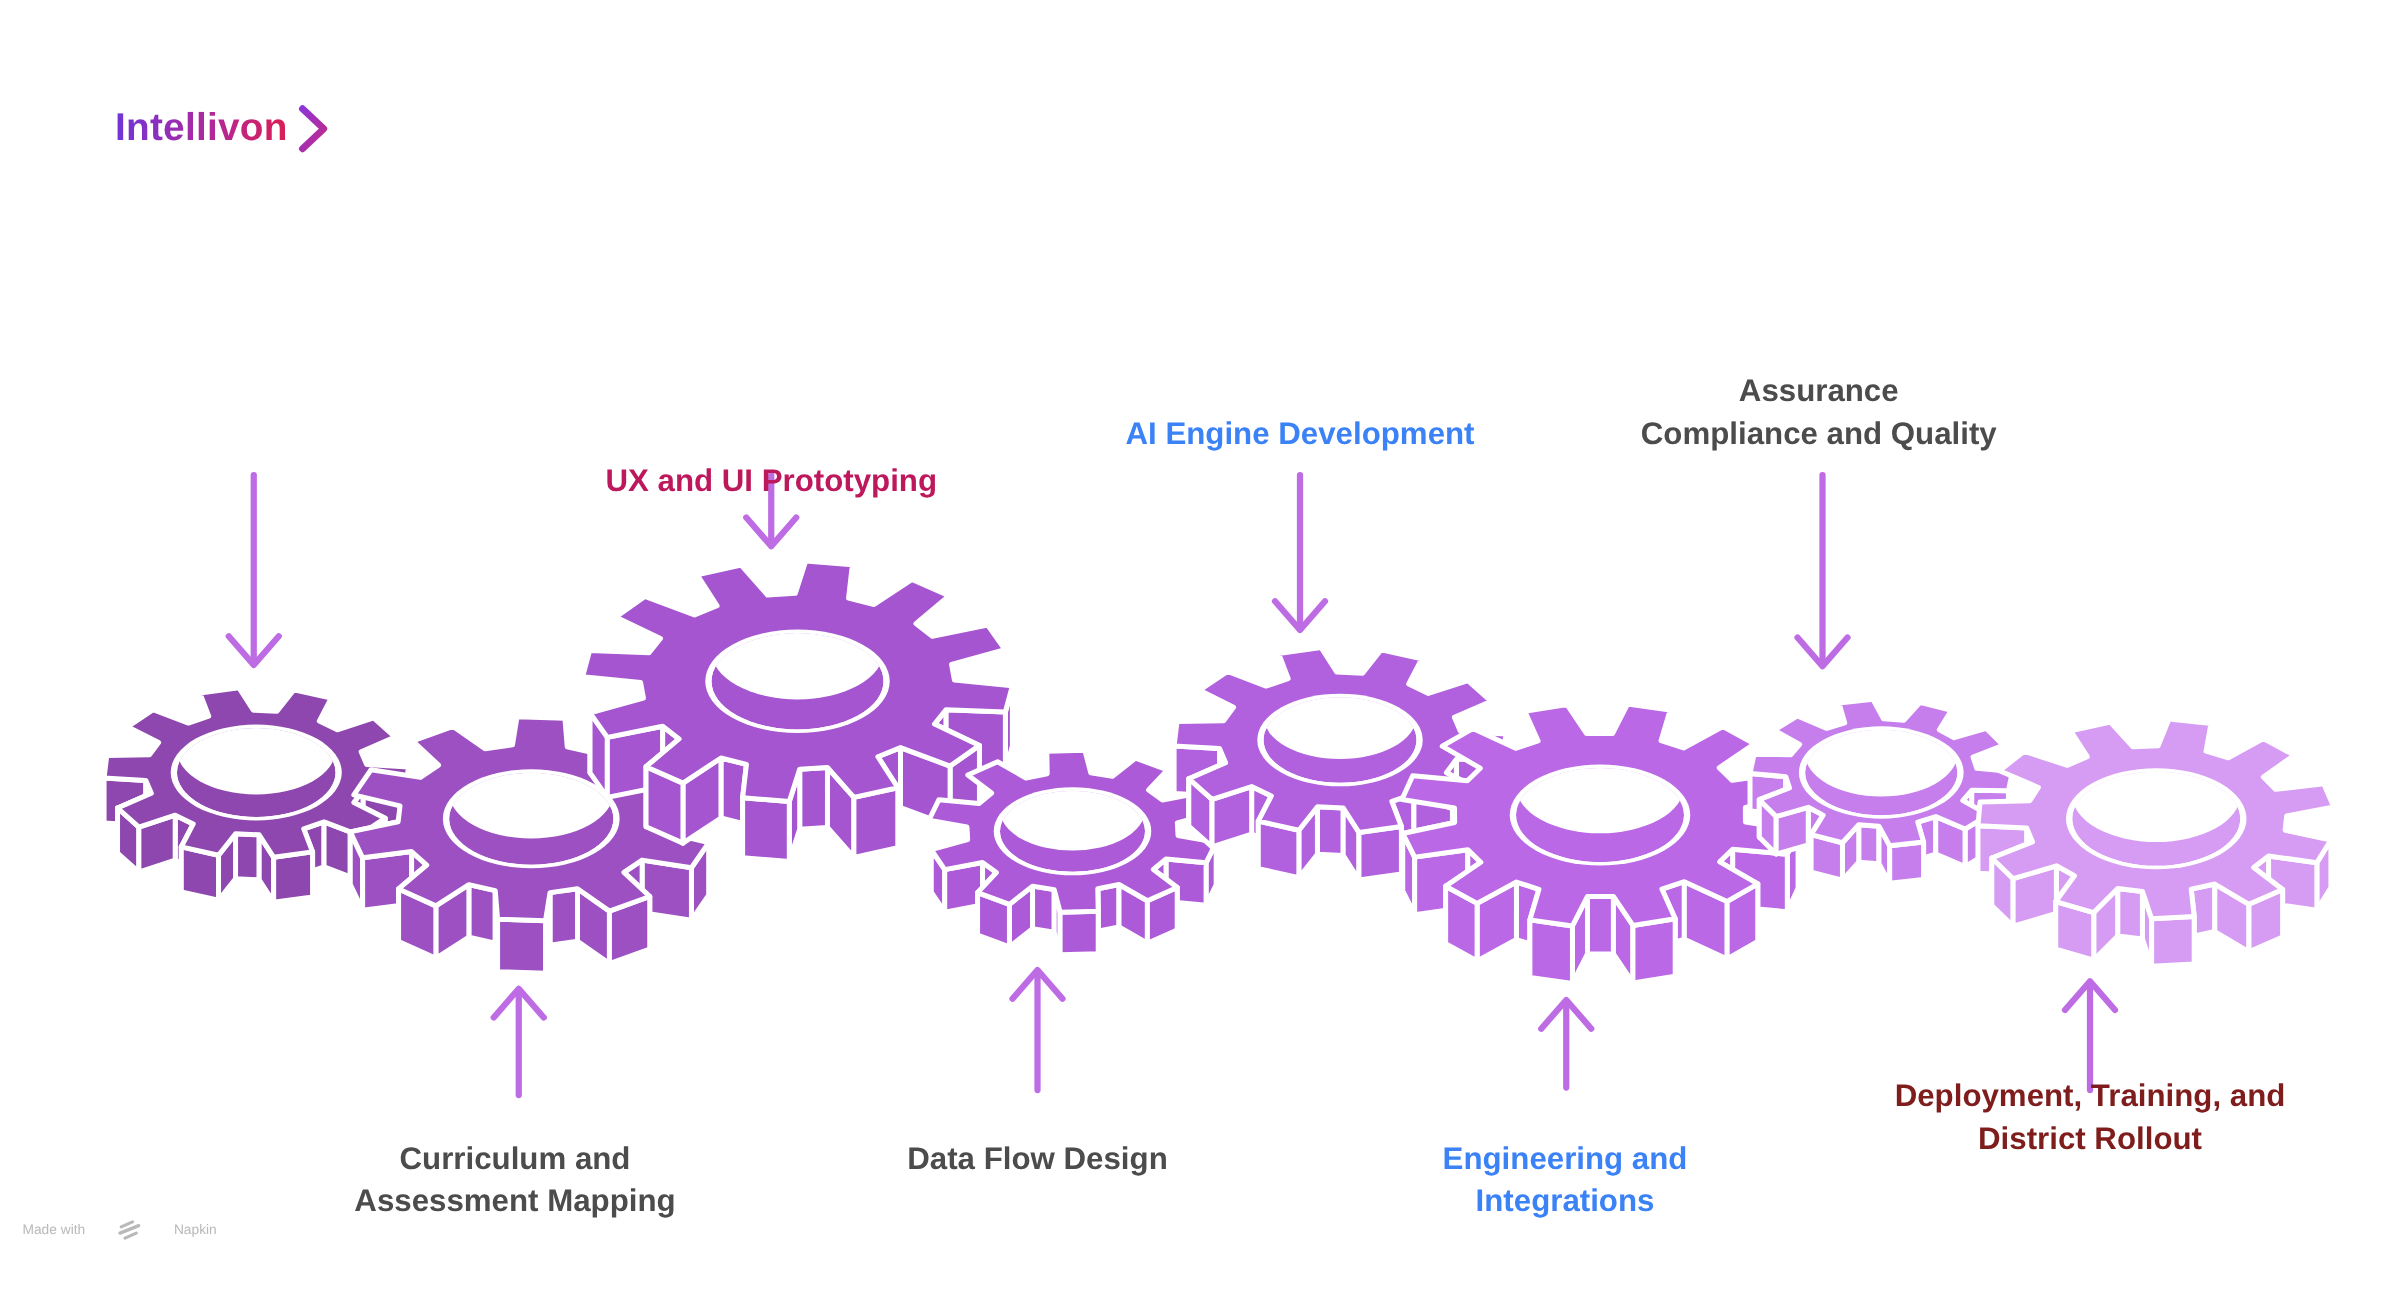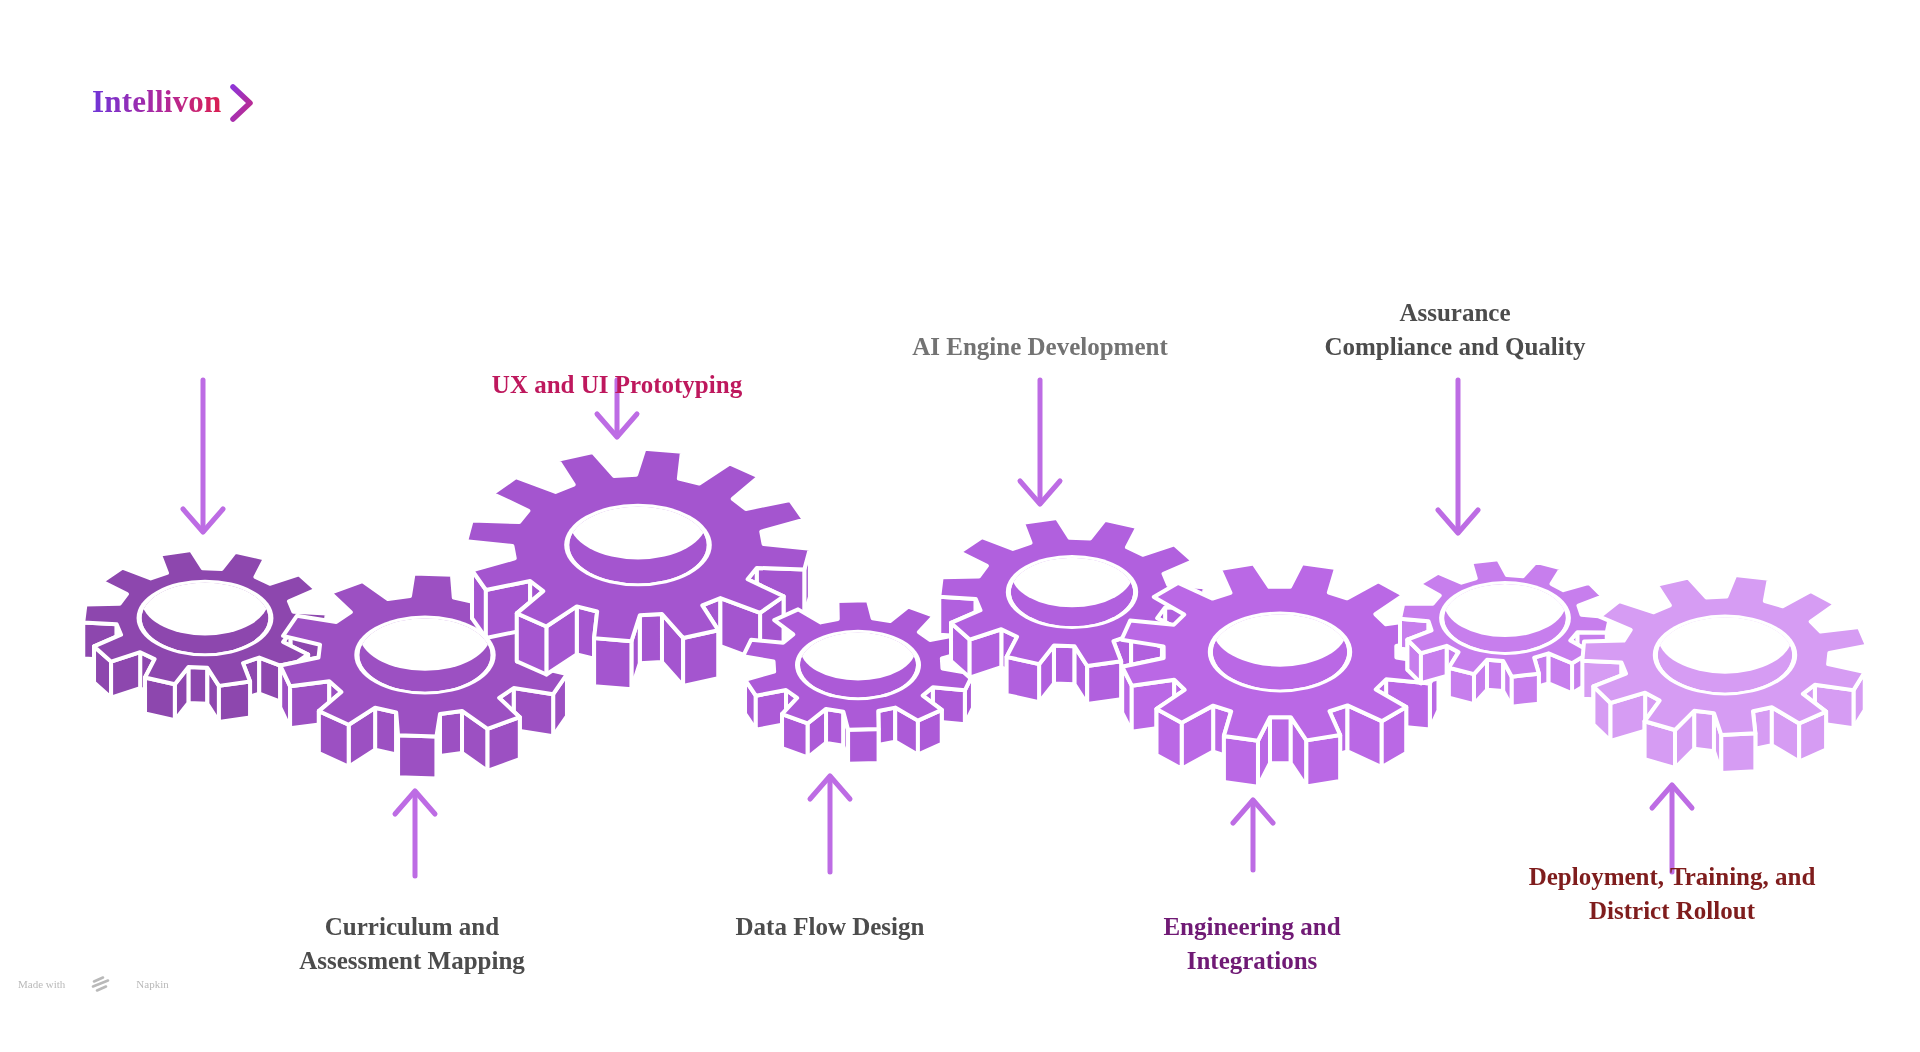--- a/index.html
+++ b/index.html
@@ -2,21 +2,21 @@
 <html><head>
 <meta charset="utf-8">
 <style>
   html, body { margin: 0; padding: 0; background: #ffffff; }
   .page {
     position: relative;
     width: 1920px;
     height: 1004px;
     background: #ffffff;
     overflow: hidden;
-    font-family: Liberation Serif, serif;
+    font-family: Liberation Sans, sans-serif;
   }
   .gears-svg { position: absolute; left: 0; top: 0; }
 
   .logo {
     position: absolute;
     left: 92px;
     top: 78px;
     display: flex;
     align-items: center;
     gap: 7px;
@@ -363,35 +363,35 @@
           <stop id="chevStop1" offset="1" stop-color="#c12a86"></stop>
         </linearGradient>
       </defs>
       <polyline points="5,7 22,23 5,39" fill="none" stroke="url(#chevGrad)" stroke-width="5.5" stroke-linecap="round" stroke-linejoin="round"></polyline>
     </svg>
   </div>
 
   <div class="step-label" style="left: 617px; top: 330px; color: #be185d; margin-top: 38px;">
     <span>UX and UI Prototyping</span>
   </div>
-  <div class="step-label" style="left: 1040px; top: 330px; color: #737373;">
+  <div class="step-label" style="left: 1040px; top: 330px; color: #3b82f6;">
     <span>AI Engine Development</span>
   </div>
   <div class="step-label" style="left: 1455px; top: 296px; color: rgb(76, 76, 76);">
     <span>Assurance</span>
     <span>Compliance and Quality</span>
   </div>
   <div class="step-label" style="left: 412px; top: 910px; color: rgb(76, 76, 76);">
     <span>Curriculum and</span>
     <span>Assessment Mapping</span>
   </div>
   <div class="step-label" style="left: 830px; top: 910px; color: rgb(76, 76, 76);">
     <span>Data Flow Design</span>
   </div>
-  <div class="step-label" style="left: 1252px; top: 910px; color: #701a75;">
+  <div class="step-label" style="left: 1252px; top: 910px; color: #3b82f6;">
     <span>Engineering and</span>
     <span>Integrations</span>
   </div>
   <div class="step-label" style="left: 1672px; top: 860px; color: #7f1d1d;">
     <span>Deployment, Training, and</span>
     <span>District Rollout</span>
   </div>
 
   <div class="watermark" style="color: rgb(185, 185, 185);">
     <span>Made with</span>

